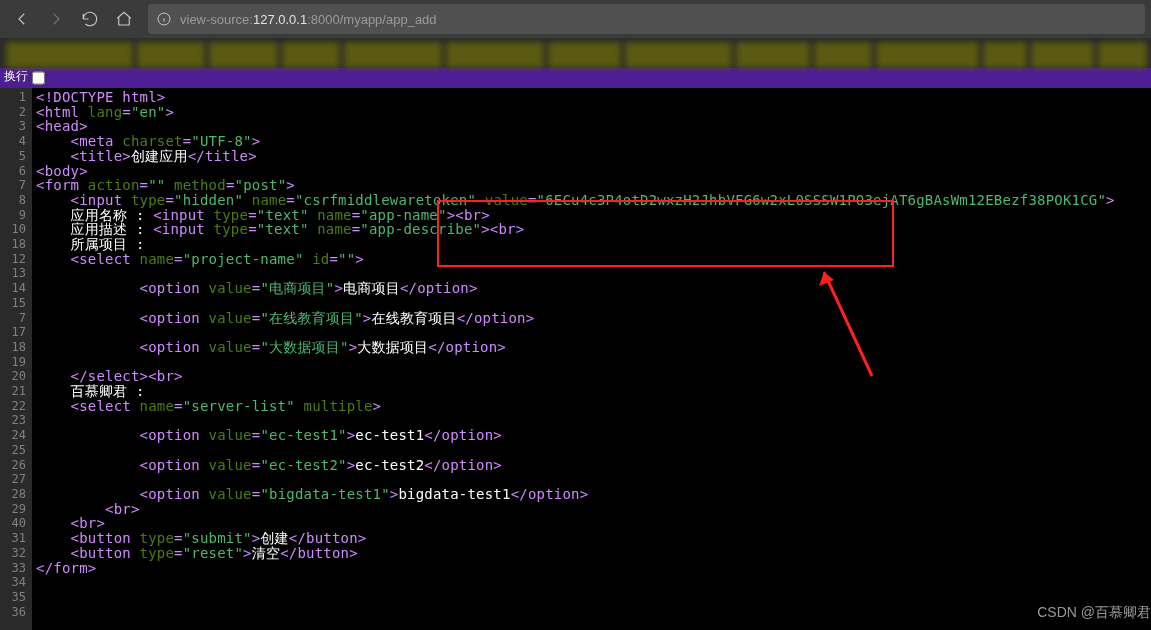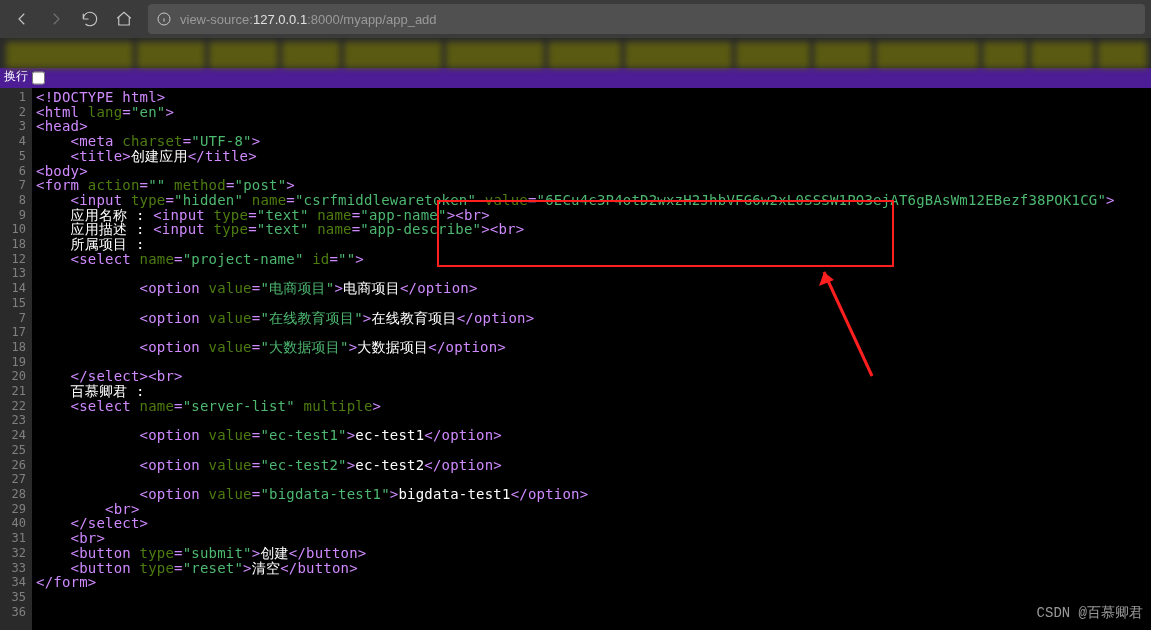--- a/index.html
+++ b/index.html
@@ -18,21 +18,21 @@
 .wraprow input{margin-left:4px}
 .code{display:flex;height:542px;background:#000}
 .gutter{width:32px;background:#2a2a2a;text-align:right;padding:2px 6px 0 0;color:#808080;font-size:12px;line-height:14.7px}
 .src{flex:1;padding:2px 0 0 4px;color:#fff;line-height:14.7px;font-size:14px;letter-spacing:0.2px;position:relative}
 .src .ln{white-space:pre}
 .t{color:#d08aff}
 .a{color:#4d7c0f}
 .v{color:#4db870}
 .redbox{position:absolute;border:2px solid #ff1f1f;pointer-events:none}
 .arrow{position:absolute;pointer-events:none}
-.wm{position:absolute;right:8px;bottom:8px;color:#d8d8d8;font-family:Liberation Mono, monospace;font-size:14px;opacity:.7}
+.wm{position:absolute;right:0;bottom:8px;color:#d8d8d8;font-family:Liberation Sans, sans-serif;font-size:14px;opacity:.7}
 </style>
 </head>
 <body>
 
 <div class="toolbar">
   <div class="tbtn">
       <svg viewBox="0 0 24 24">
         <path d="M15 5l-7 7 7 7"></path>
       </svg>
     </div>
@@ -144,21 +144,20 @@
 <div class="ln">    <span class="t">&lt;/select&gt;&lt;br&gt;</span></div>
 <div class="ln">    <span>百慕卿君 :</span></div>
 <div class="ln">    <span class="t">&lt;select </span><span class="a">name</span><span class="t">=</span><span class="v">"server-list"</span> <span class="a">multiple</span><span class="t">&gt;</span></div>
 <div class="ln">        </div>
 <div class="ln">            <span class="t">&lt;option </span><span class="a">value</span><span class="t">=</span><span class="v">"ec-test1"</span><span class="t">&gt;</span><span>ec-test1</span><span class="t">&lt;/option&gt;</span></div>
 <div class="ln">        </div>
 <div class="ln">            <span class="t">&lt;option </span><span class="a">value</span><span class="t">=</span><span class="v">"ec-test2"</span><span class="t">&gt;</span><span>ec-test2</span><span class="t">&lt;/option&gt;</span></div>
 <div class="ln">        </div>
 <div class="ln">            <span class="t">&lt;option </span><span class="a">value</span><span class="t">=</span><span class="v">"bigdata-test1"</span><span class="t">&gt;</span><span>bigdata-test1</span><span class="t">&lt;/option&gt;</span></div>
 <div class="ln">        <span class="t">&lt;br&gt;</span></div>
-<div class="ln">    <span class="t">&lt;/select&gt;</span></div>
 <div class="ln">    <span class="t">&lt;br&gt;</span></div>
 <div class="ln">    <span class="t">&lt;button </span><span class="a">type</span><span class="t">=</span><span class="v">"submit"</span><span class="t">&gt;</span><span>创建</span><span class="t">&lt;/button&gt;</span></div>
 <div class="ln">    <span class="t">&lt;button </span><span class="a">type</span><span class="t">=</span><span class="v">"reset"</span><span class="t">&gt;</span><span>清空</span><span class="t">&lt;/button&gt;</span></div>
 <div class="ln"></div>
 <div class="ln"><span class="t">&lt;/form&gt;</span></div>
 
     <div class="redbox" style="left:405px;top:112px;width:457px;height:67px"></div>
     <svg class="arrow" style="left:780px;top:178px;width:80px;height:120px" viewBox="0 0 80 120">
         <path d="M12 6 L60 110" stroke="#ff1f1f" stroke-width="3" fill="none"></path>
         <polygon points="12,6 22,14 7,20" fill="#ff1f1f"></polygon>

